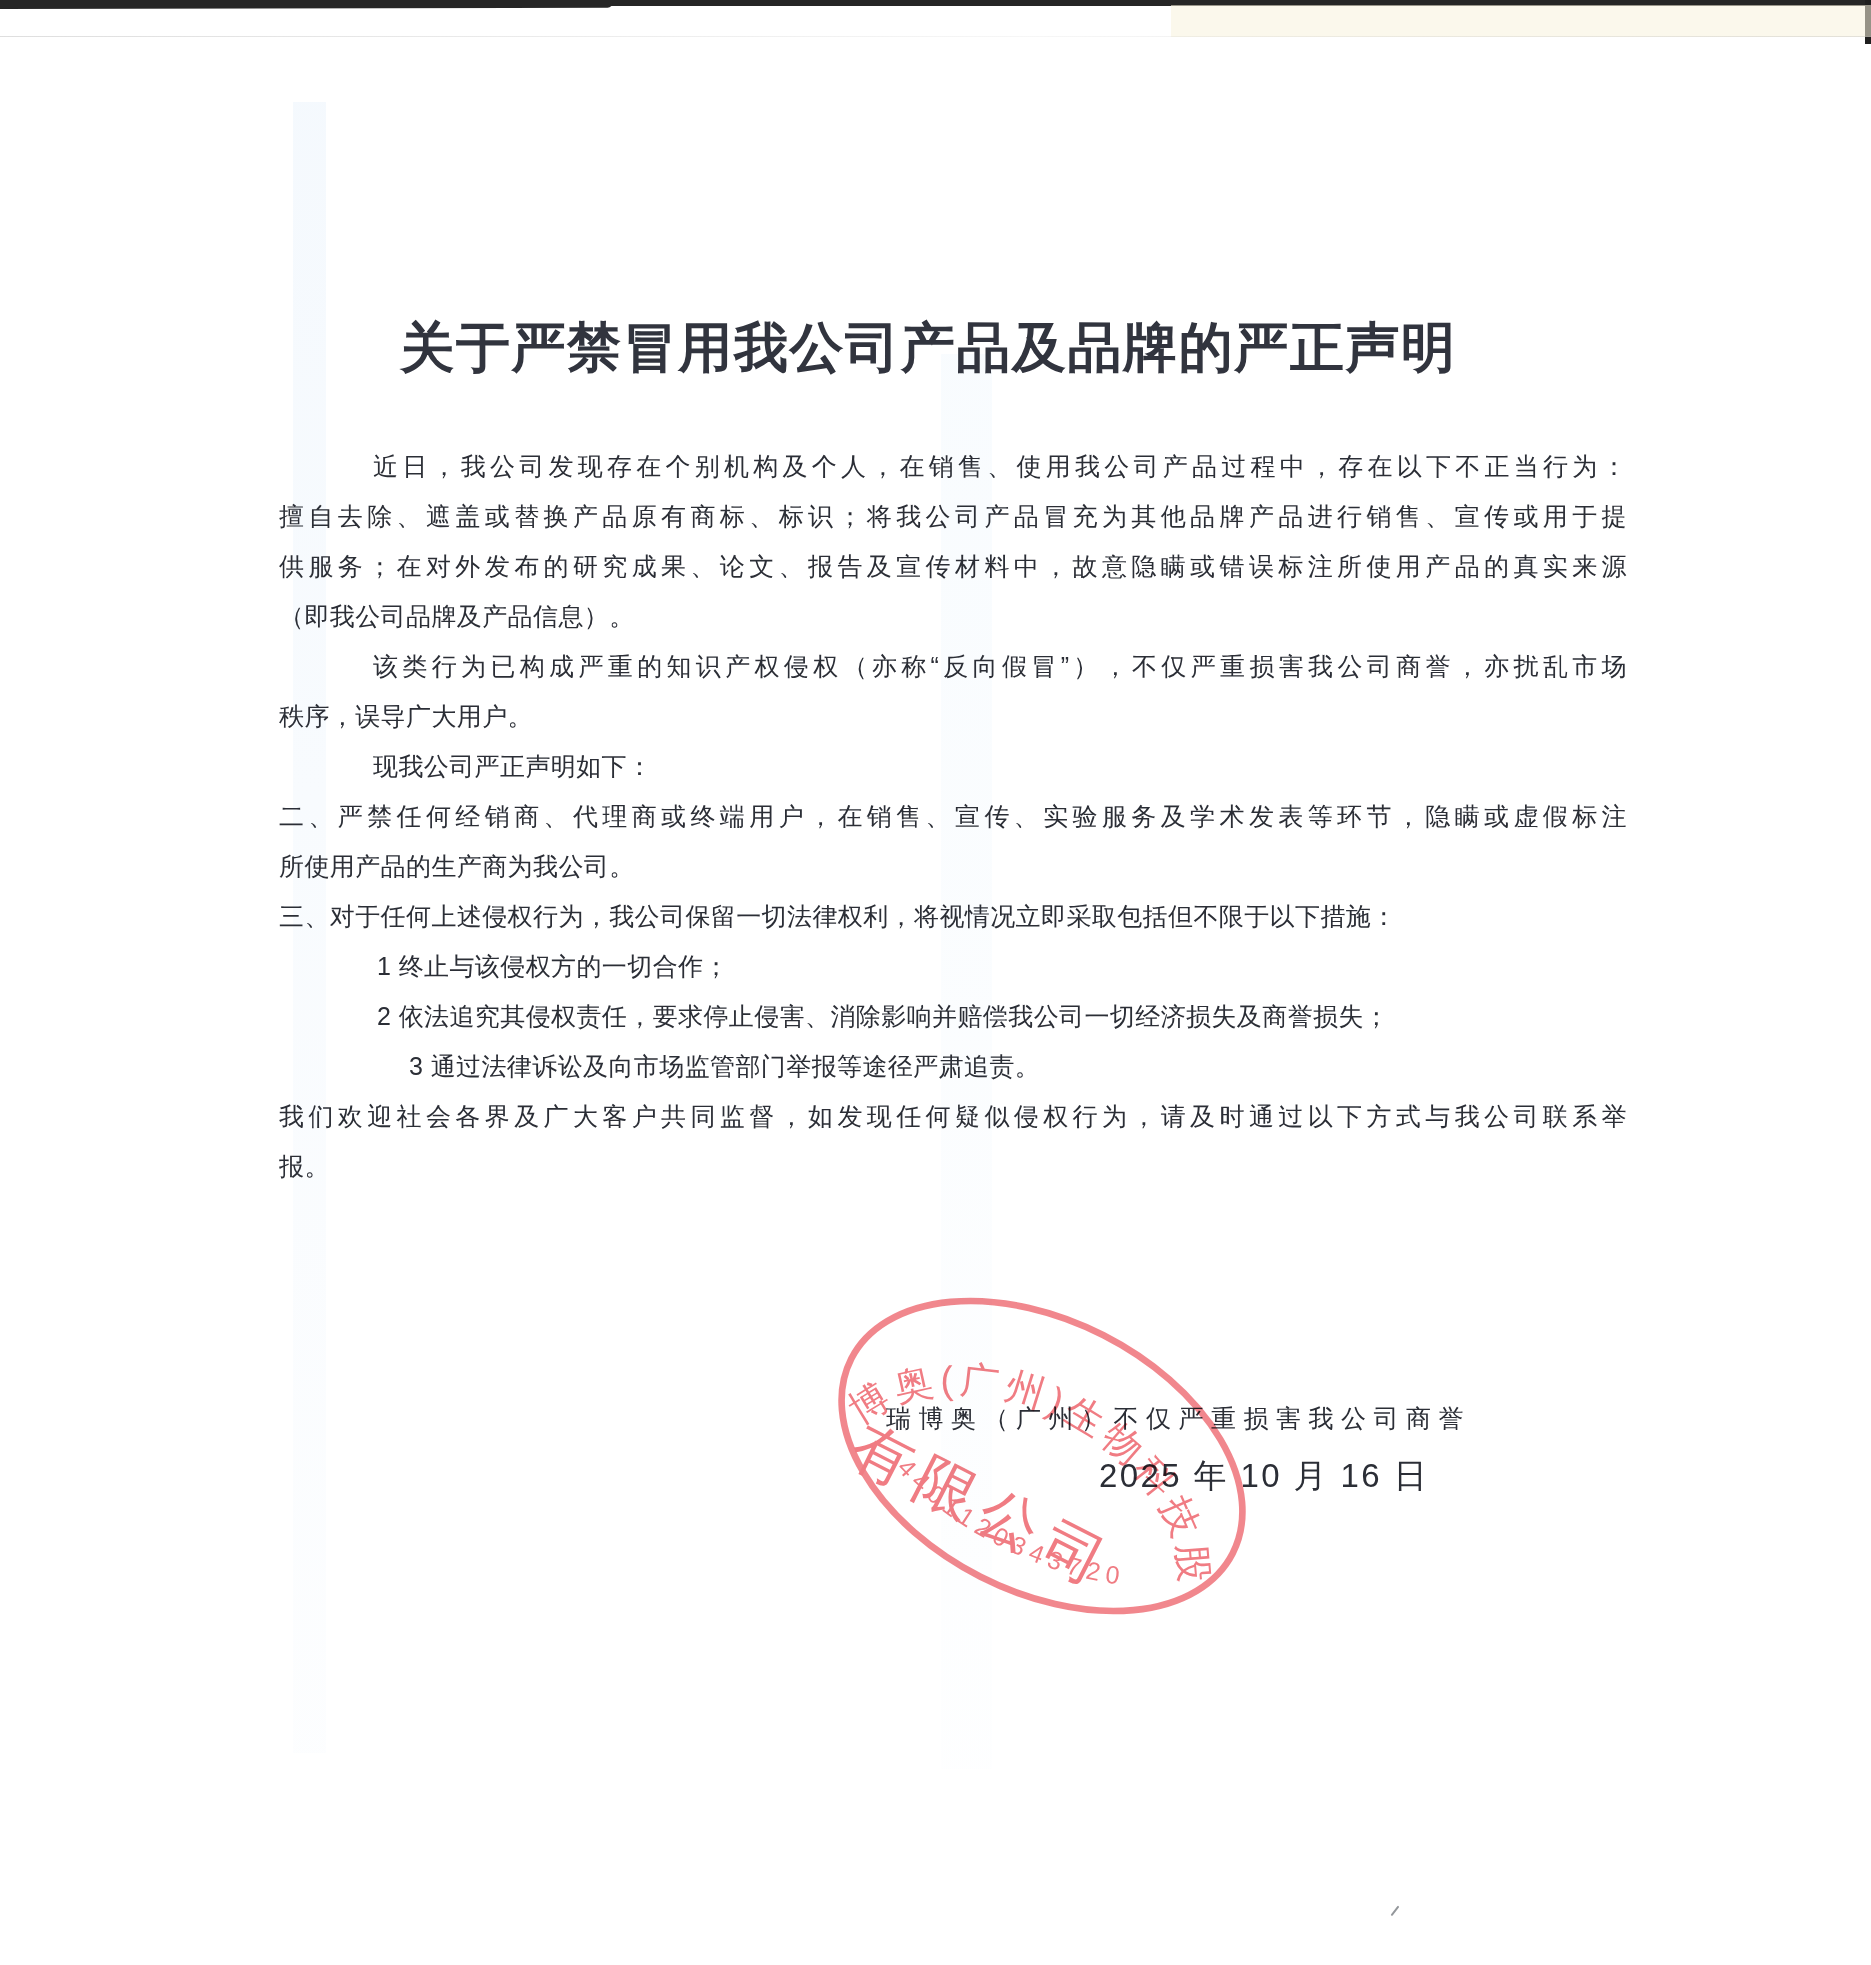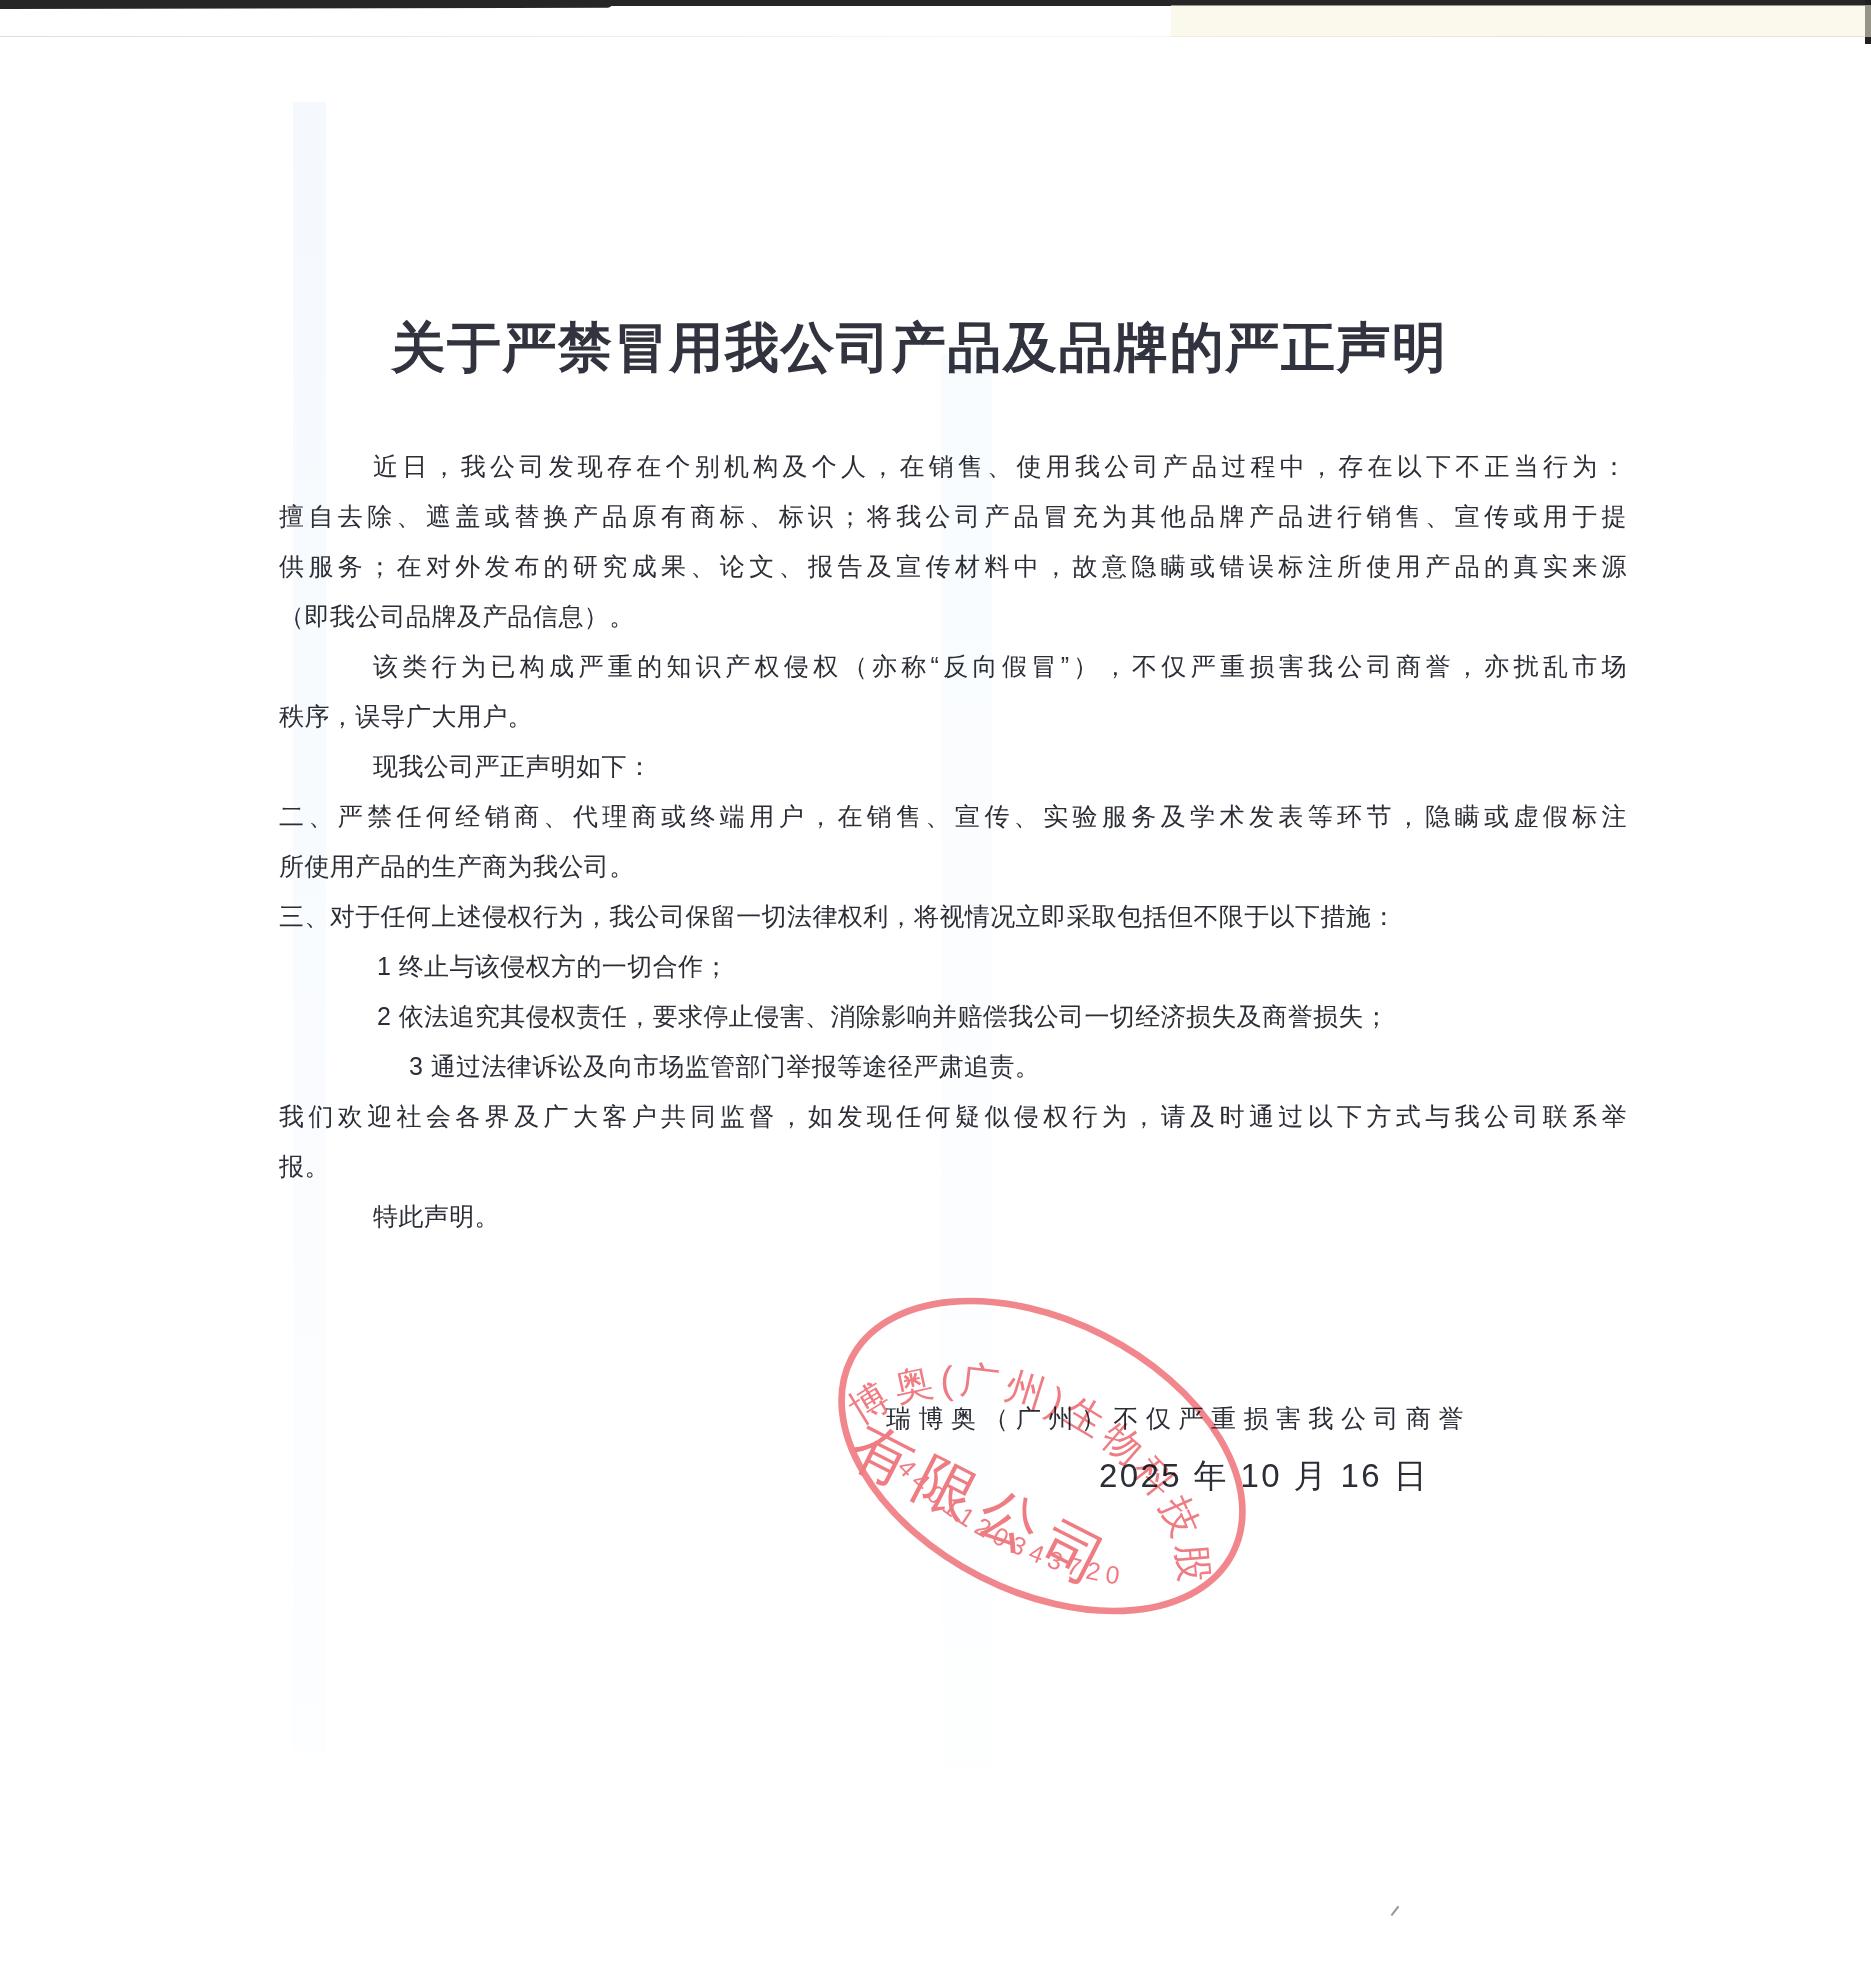--- a/index.html
+++ b/index.html
@@ -14,21 +14,21 @@
   .scan-bar-top{position:absolute;left:0;top:0;width:1872px;height:5.9px;background:#262626;}
   .scan-bar-top-left{position:absolute;left:0;top:0;width:613px;height:9.4px;background:#262626;border-bottom-right-radius:5.5px;transform:rotate(-0.12deg);transform-origin:left top;}
   .scan-bar-right{position:absolute;left:1865px;top:0;width:7.5px;height:44px;background:#1f1f1f;}
   .scan-crease{position:absolute;left:0;top:36px;width:1872px;height:1.2px;background:linear-gradient(to right,rgba(170,170,170,.38),rgba(170,170,170,.10) 55%,rgba(170,170,170,.30));}
   .scan-cream{position:absolute;left:1171px;top:4.7px;width:701px;height:32px;background:#f7f2dd;opacity:.55;}
   .scan-streak-a{position:absolute;left:293px;top:102px;width:33px;height:1651px;background:linear-gradient(to bottom,rgba(208,228,248,.22),rgba(208,228,248,.05));}
   .scan-streak-b{position:absolute;left:941px;top:354px;width:51px;height:1415px;background:linear-gradient(to bottom,rgba(214,234,250,.16),rgba(214,234,250,.03));}
   .scan-mark{position:absolute;left:1394px;top:1905px;width:2.4px;height:11.8px;background:#5a5f66;opacity:.65;transform:rotate(38deg);border-radius:1.2px;}
 
   .doc-title{
-    position:absolute;left:235px;top:312px;width:1369px;
+    position:absolute;left:244px;top:312px;width:1369px;
     text-align:center;
     font-size:54px;font-weight:bold;letter-spacing:1.6px;
     color:#31343e;white-space:nowrap;
   }
   .body-block{
     position:absolute;left:279px;top:441px;width:1348px;
     color:#2b2e36;
   }
   .bline{
     font-size:25px;line-height:50px;height:50px;
@@ -77,21 +77,20 @@
     <div class="bline">秩序，误导广大用户。</div>
     <div class="bline ind">现我公司严正声明如下：</div>
     <div class="bline jf">二、严禁任何经销商、代理商或终端用户，在销售、宣传、实验服务及学术发表等环节，隐瞒或虚假标注</div>
     <div class="bline">所使用产品的生产商为我公司。</div>
     <div class="bline">三、对于任何上述侵权行为，我公司保留一切法律权利，将视情况立即采取包括但不限于以下措施：</div>
     <div class="bline ind2">1 终止与该侵权方的一切合作；</div>
     <div class="bline ind2">2 依法追究其侵权责任，要求停止侵害、消除影响并赔偿我公司一切经济损失及商誉损失；</div>
     <div class="bline ind3">3 通过法律诉讼及向市场监管部门举报等途径严肃追责。</div>
     <div class="bline jf">我们欢迎社会各界及广大客户共同监督，如发现任何疑似侵权行为，请及时通过以下方式与我公司联系举</div>
     <div class="bline">报。</div>
-    <div class="bline ind">特此声明。</div>
   </div>
 
   <div class="sig-company">瑞博奥（广州）不仅严重损害我公司商誉</div>
   <div class="sig-date">2025 年 10 月 16 日</div>
 
   <svg class="stamp" viewBox="0 0 1160 830" style="overflow:visible">
     <defs>
       <path id="seal-top-arc" d="M 135 555 A 470 330 0 0 1 1045 555" fill="none"></path>
       <path id="seal-bottom-arc" d="M 235 600 A 520 255 0 0 0 945 600" fill="none"></path>
     </defs>

